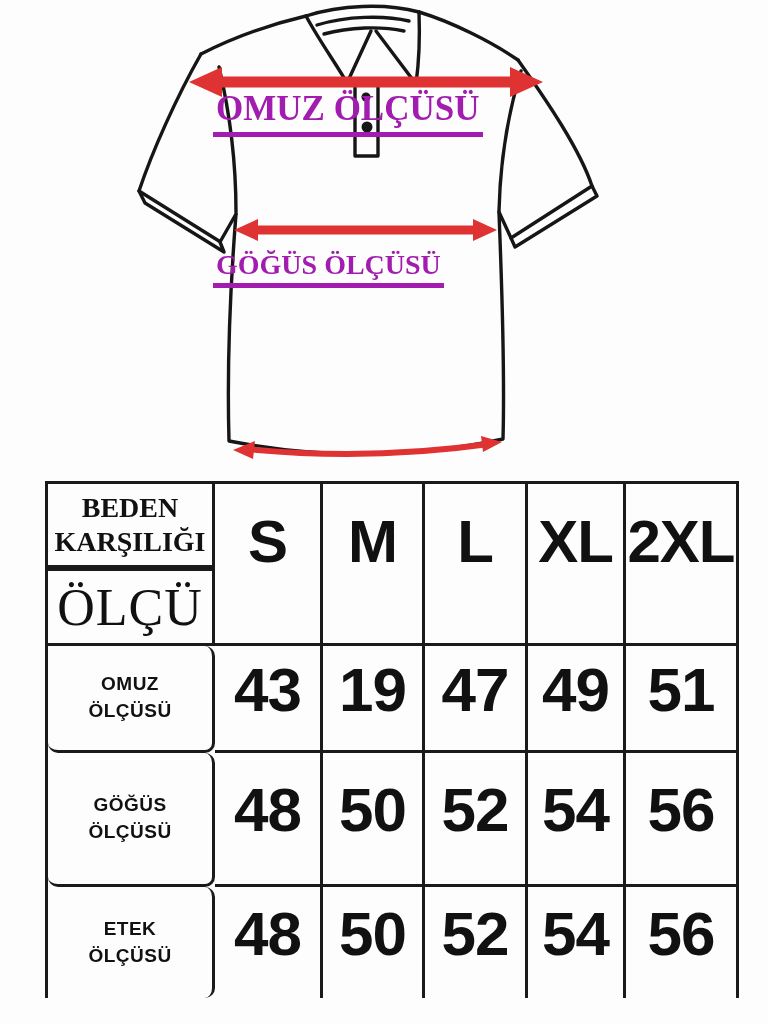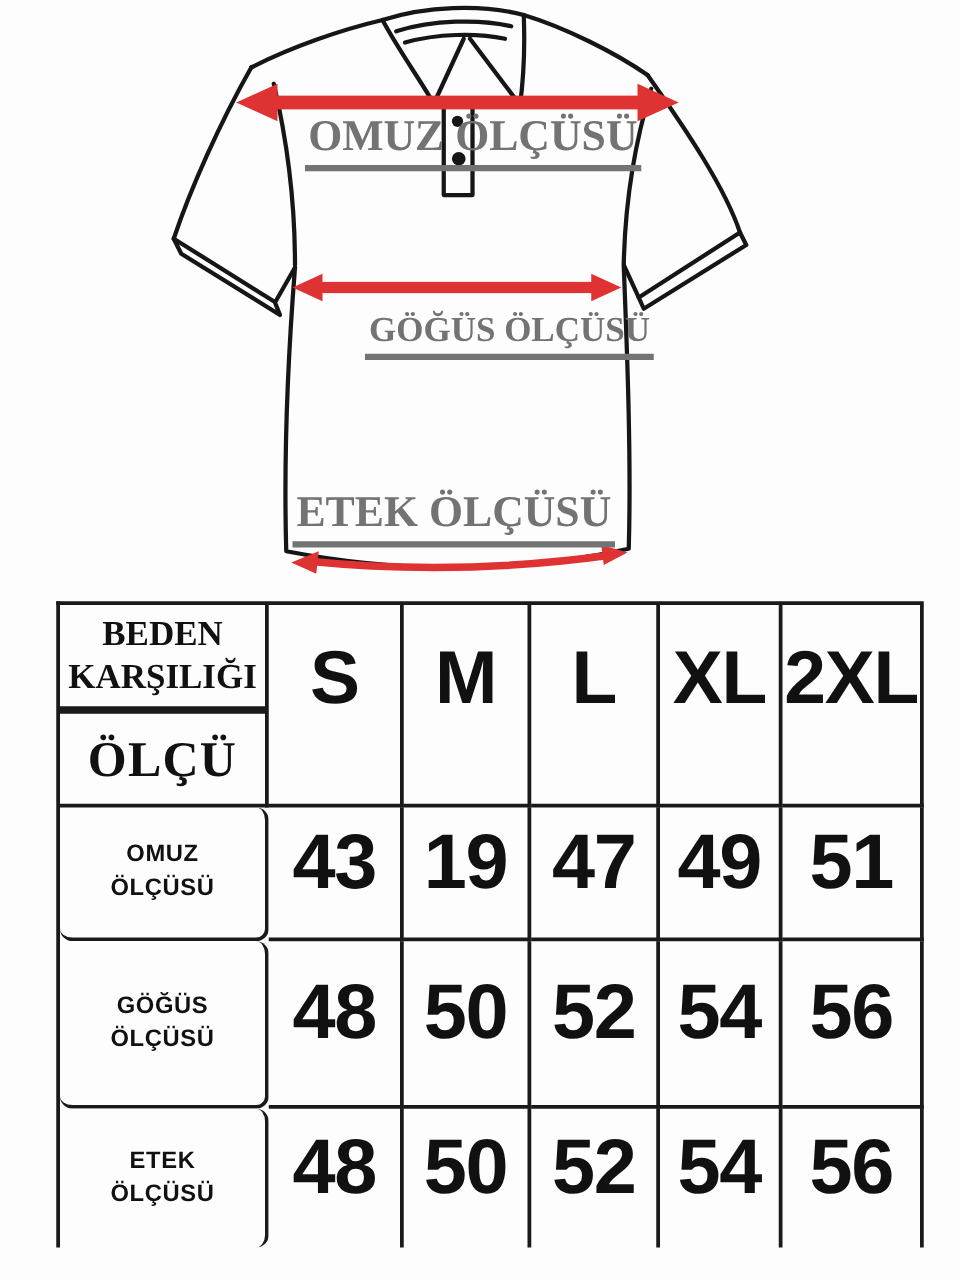--- a/index.html
+++ b/index.html
@@ -4,21 +4,21 @@
 <style>
   html,body{margin:0;padding:0;background:#ffffff;}
   .screen{
     position:relative;width:768px;height:1024px;overflow:hidden;
     background:#fdfdfd;font-family:"Liberation Sans",sans-serif;
   }
   
   .shirt-area{position:absolute;left:0;top:0;width:768px;height:480px;}
   .shirt-area svg{position:absolute;left:0;top:0;}
   .m-label{
-    position:absolute;color:#737373;text-align:right;
+    position:absolute;color:#a21caf;text-align:left;
     font-family:"Liberation Serif",serif;font-weight:700;line-height:1.05;
   }
   .m-label .u{display:inline-block;border-bottom:5px solid currentColor;padding:0 3px 4px;}
   .lbl-shoulder{left:213px;top:91px;width:300px;font-size:35px;}
   .lbl-chest{left:213px;top:250px;width:310px;font-size:28px;}
   .lbl-hem{left:222px;top:392px;width:270px;font-size:35px;}
   
   .size-table{
     position:absolute;left:45px;top:481px;
     display:grid;
@@ -33,21 +33,21 @@
   }
   .cell.no-bb{border-bottom:none;}
   .corner{flex-direction:column;align-items:stretch;justify-content:center;padding:0;}
   .corner-top{
     height:81px;border-bottom:6px solid #1a1a1a;
     display:flex;flex-direction:column;align-items:center;justify-content:center;
     font-family:"Liberation Serif",serif;font-weight:700;font-size:28px;line-height:1.2;
   }
   .corner-bottom{
     flex:1;display:flex;align-items:center;justify-content:center;
-    font-family:"Liberation Serif",serif;font-weight:700;font-size:40px;letter-spacing:1px;
+    font-family:"Liberation Serif",serif;font-weight:400;font-size:52px;letter-spacing:1px;
   }
   .size-head{font-weight:700;font-size:60px;padding-bottom:44px;letter-spacing:-1px;}
   .num{font-weight:700;font-size:62px;padding-bottom:18px;letter-spacing:-1px;}
   .row-label{flex-direction:column;font-weight:700;font-size:19px;line-height:1.4;letter-spacing:.5px;text-align:center;border-radius:10px;}
 </style>
 </head>
 <body>
 
 <div class="screen">
 
@@ -99,23 +99,20 @@
         <polygon points="502,442 481,436 483,452"></polygon>
       </g>
     </svg>
 
     <div class="m-label lbl-shoulder">
       <span class="u">OMUZ ÖLÇÜSÜ</span>
     </div>
     <div class="m-label lbl-chest">
       <span class="u">GÖĞÜS ÖLÇÜSÜ</span>
     </div>
-    <div class="m-label lbl-hem">
-      <span class="u">ETEK ÖLÇÜSÜ</span>
-    </div>
   </div>
 
   <div class="size-table">
 
     <div class="cell corner">
       <div class="corner-top">
         <span>BEDEN</span>
         <span>KARŞILIĞI</span>
       </div>
       <div class="corner-bottom">ÖLÇÜ</div>

